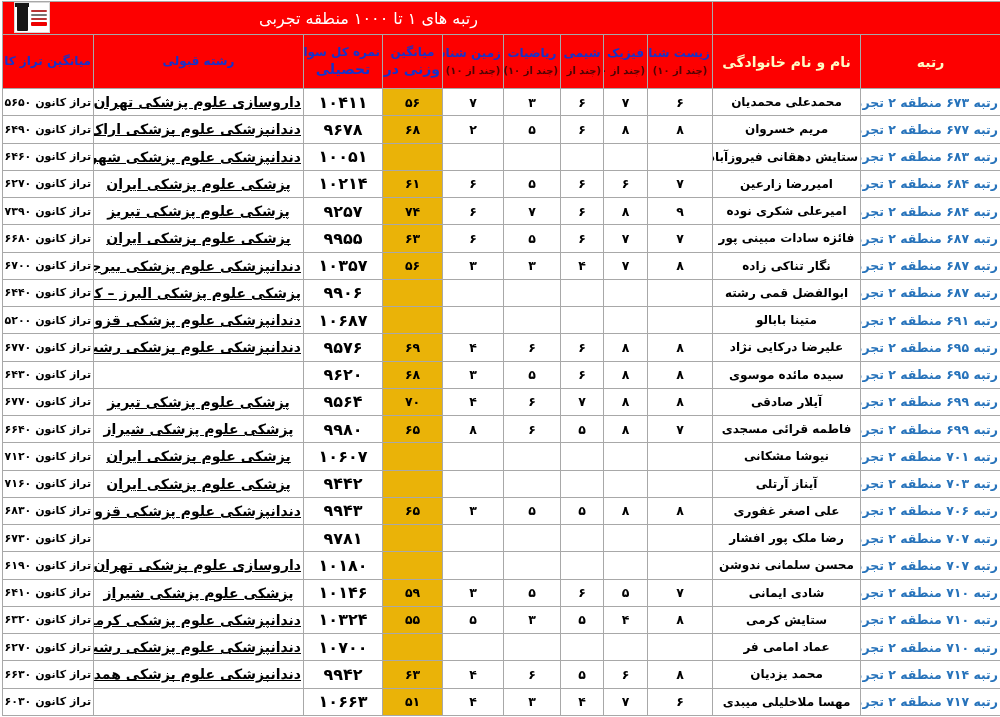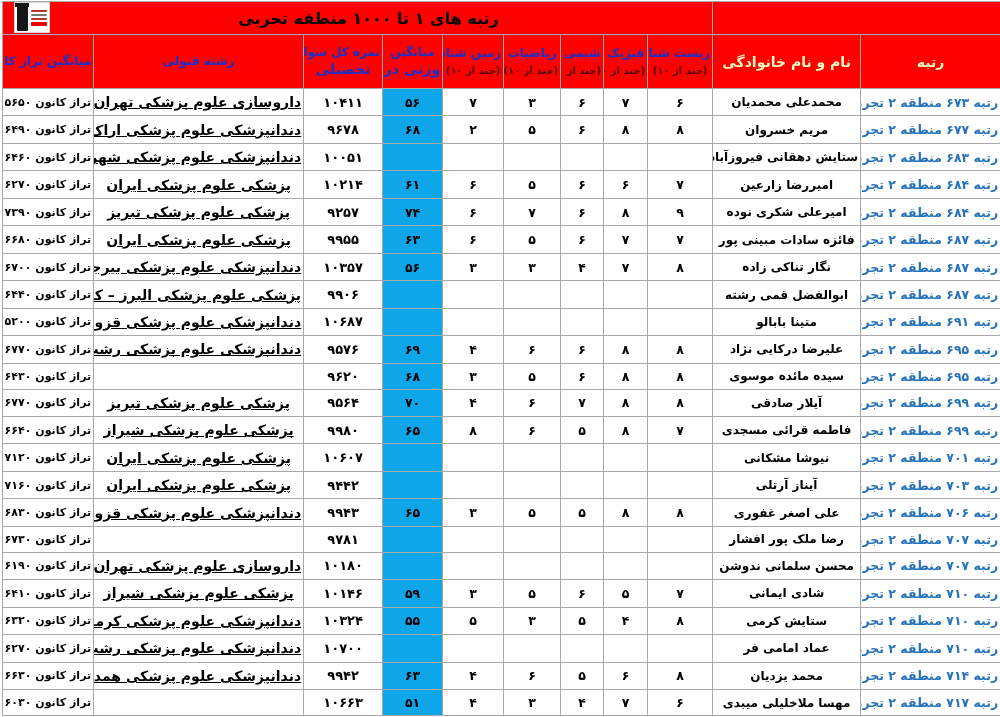--- a/index.html
+++ b/index.html
@@ -1,29 +1,29 @@
 <!DOCTYPE html>
 <html lang="fa"><head>
 <meta charset="utf-8">
 <style>
   html,body{margin:0;padding:0;background:#fff;}
   body{width:1000px;height:717px;position:relative;font-family:"DejaVu Sans",sans-serif;}
   table{border-collapse:collapse;table-layout:fixed;width:996px;height:715px;direction:rtl;margin:1px 2px;}
   td,th{border:1px solid #a8a8a8;padding:0 2px;text-align:center;vertical-align:middle;overflow:hidden;white-space:nowrap;}
   .red{background:#fd0000;}
-  .title-cell{color:#000000;font-weight:bold;font-size:16px;padding-left:24px;}
+  .title-cell{color:#ffffff;font-weight:normal;font-size:16px;padding-left:24px;}
   .hdr-white{color:#fef9c3;font-weight:bold;font-size:14px;}
   .hdr-blue{color:#1533cb;font-weight:bold;font-size:12px;line-height:1.35;}
   .hdr-sub{display:block;color:#4d0404;font-weight:bold;font-size:10px;margin-top:3px;}
   .hdr-line2{display:block;color:#1533cb;font-weight:bold;font-size:14px;}
   tbody td{color:#000;font-weight:bold;font-size:12.5px;background:#ffffff;}
   td.rank{color:#2773bb;font-size:12.5px;}
   td.name{font-size:12px;}
-  td.wavg{background:#0ea5e9;}
-  td.total{font-size:13px;}
+  td.wavg{background:#eab308;}
+  td.total{font-size:16px;}
   td.reshte{font-size:14px;text-decoration:underline;}
   td.taraz{font-size:11px;}
   tr.title-row{height:33px;}
   tr.header-row{height:54px;}
   
   .logo{position:absolute;left:14px;top:2px;width:34px;height:29px;background:#ffffff;
         border:1px solid #d8d8d8;display:flex;align-items:stretch;z-index:5;}
   .logo .fig{width:11px;margin:1px 1px 1px 2px;position:relative;background:#161616;border-radius:1px;}
   .logo .fig:before{content:"";position:absolute;top:-1px;left:-2px;width:14px;height:4px;background:#161616;}
   .logo .lines{flex:1;display:flex;flex-direction:column;justify-content:center;gap:2px;padding:2px;}

